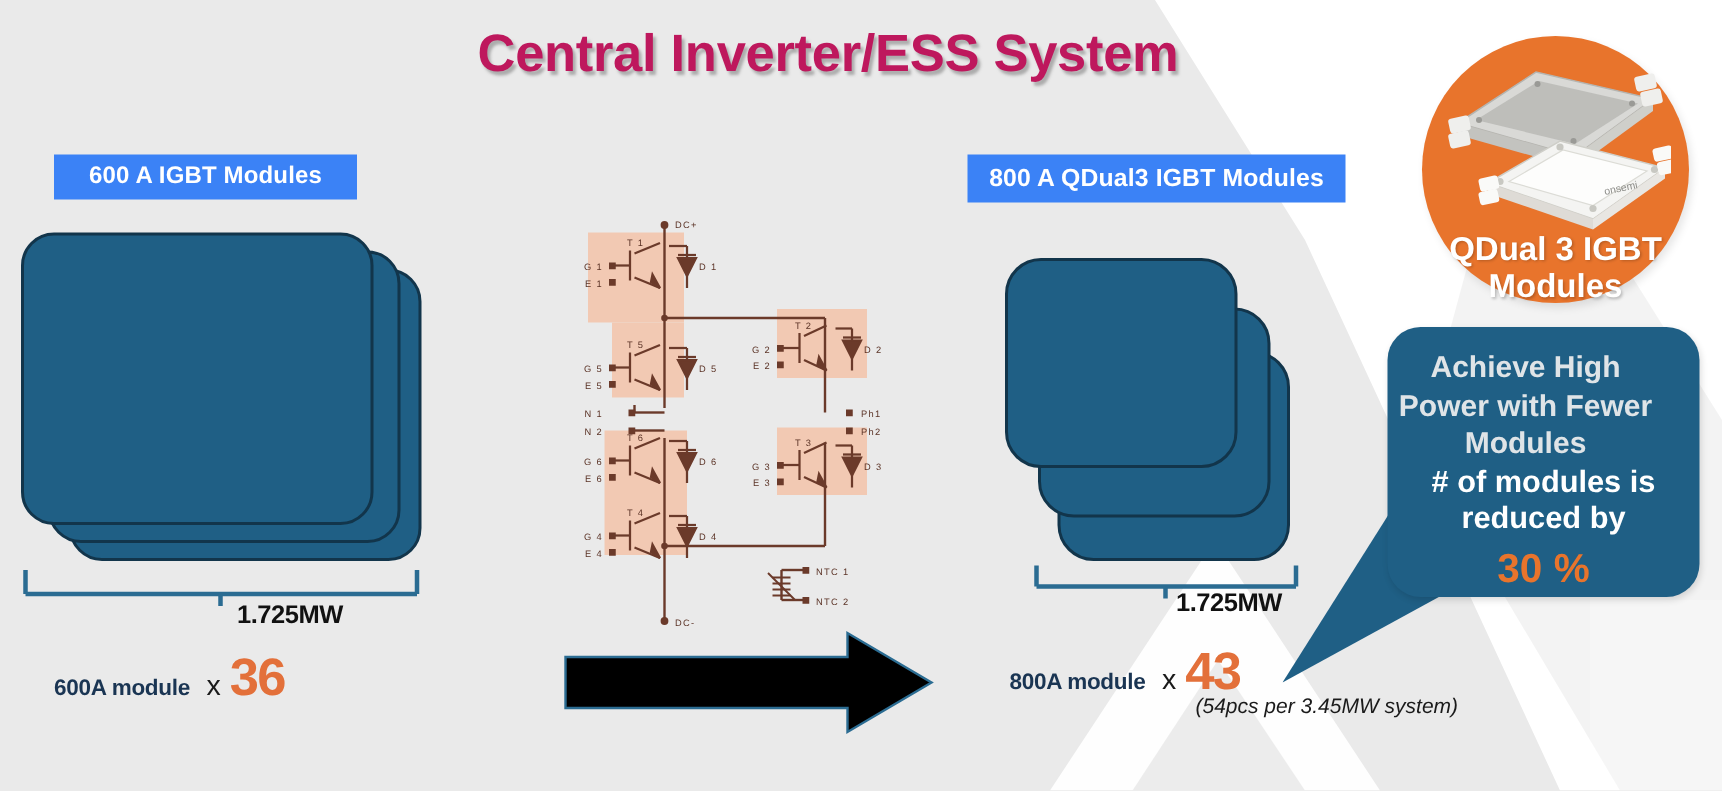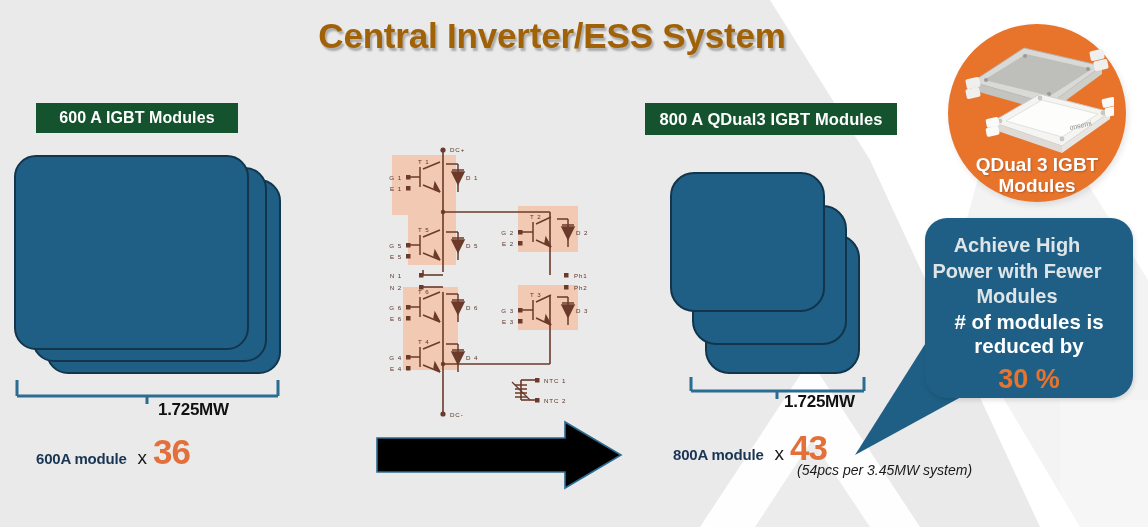--- a/index.html
+++ b/index.html
@@ -12,30 +12,30 @@
   }
   #stage{position:absolute;left:0;top:0;width:1148px;height:527px;overflow:hidden;}
 
   
   .bg-layer{position:absolute;left:0;top:0;width:1148px;height:527px;pointer-events:none;}
 
   
   .title{
     position:absolute;left:0;top:16px;width:1148px;
     text-align:center;
-    font-size:35px;font-weight:bold;color:#a16207;
+    font-size:35px;font-weight:bold;color:#be185d;
     letter-spacing:-0.2px;
     text-shadow:2px 3px 2px rgba(120,120,120,.55);
   }
   .title-inner{display:inline-block;transform:translateX(-22px);}
 
   
   .chip{
     position:absolute;
-    background:#14532d;
+    background:#3b82f6;
     color:#ffffff;
     font-weight:bold;
     display:flex;align-items:center;justify-content:center;
     letter-spacing:.1px;
   }
   #chip-left{left:36px;top:103px;width:202px;height:30px;font-size:16px;}
   #chip-right{left:645px;top:103px;width:252px;height:32px;font-size:16.5px;}
 
   
   .card{
@@ -80,21 +80,21 @@
   #arrow{position:absolute;left:375px;top:420px;}
 
   
   #badge-circle{
     position:absolute;left:948px;top:24px;width:178px;height:178px;
     border-radius:50%;background:#e8742c;
     box-shadow:2px 3px 6px rgba(0,0,0,.10);
   }
   #badge-text{
     position:absolute;left:948px;top:154px;width:178px;
-    text-align:center;color:#ffffff;font-weight:bold;font-size:19px;line-height:1.13;
+    text-align:center;color:#ffffff;font-weight:bold;font-size:22px;line-height:1.13;
     text-shadow:1px 1px 2px rgba(0,0,0,.22);
   }
   .module-photo{position:absolute;}
 
   
   #callout{
     position:absolute;left:925px;top:218px;width:208px;height:180px;
     background:#1f5f85;border-radius:22px;
     box-shadow:1px 2px 5px rgba(0,0,0,.14);
   }

